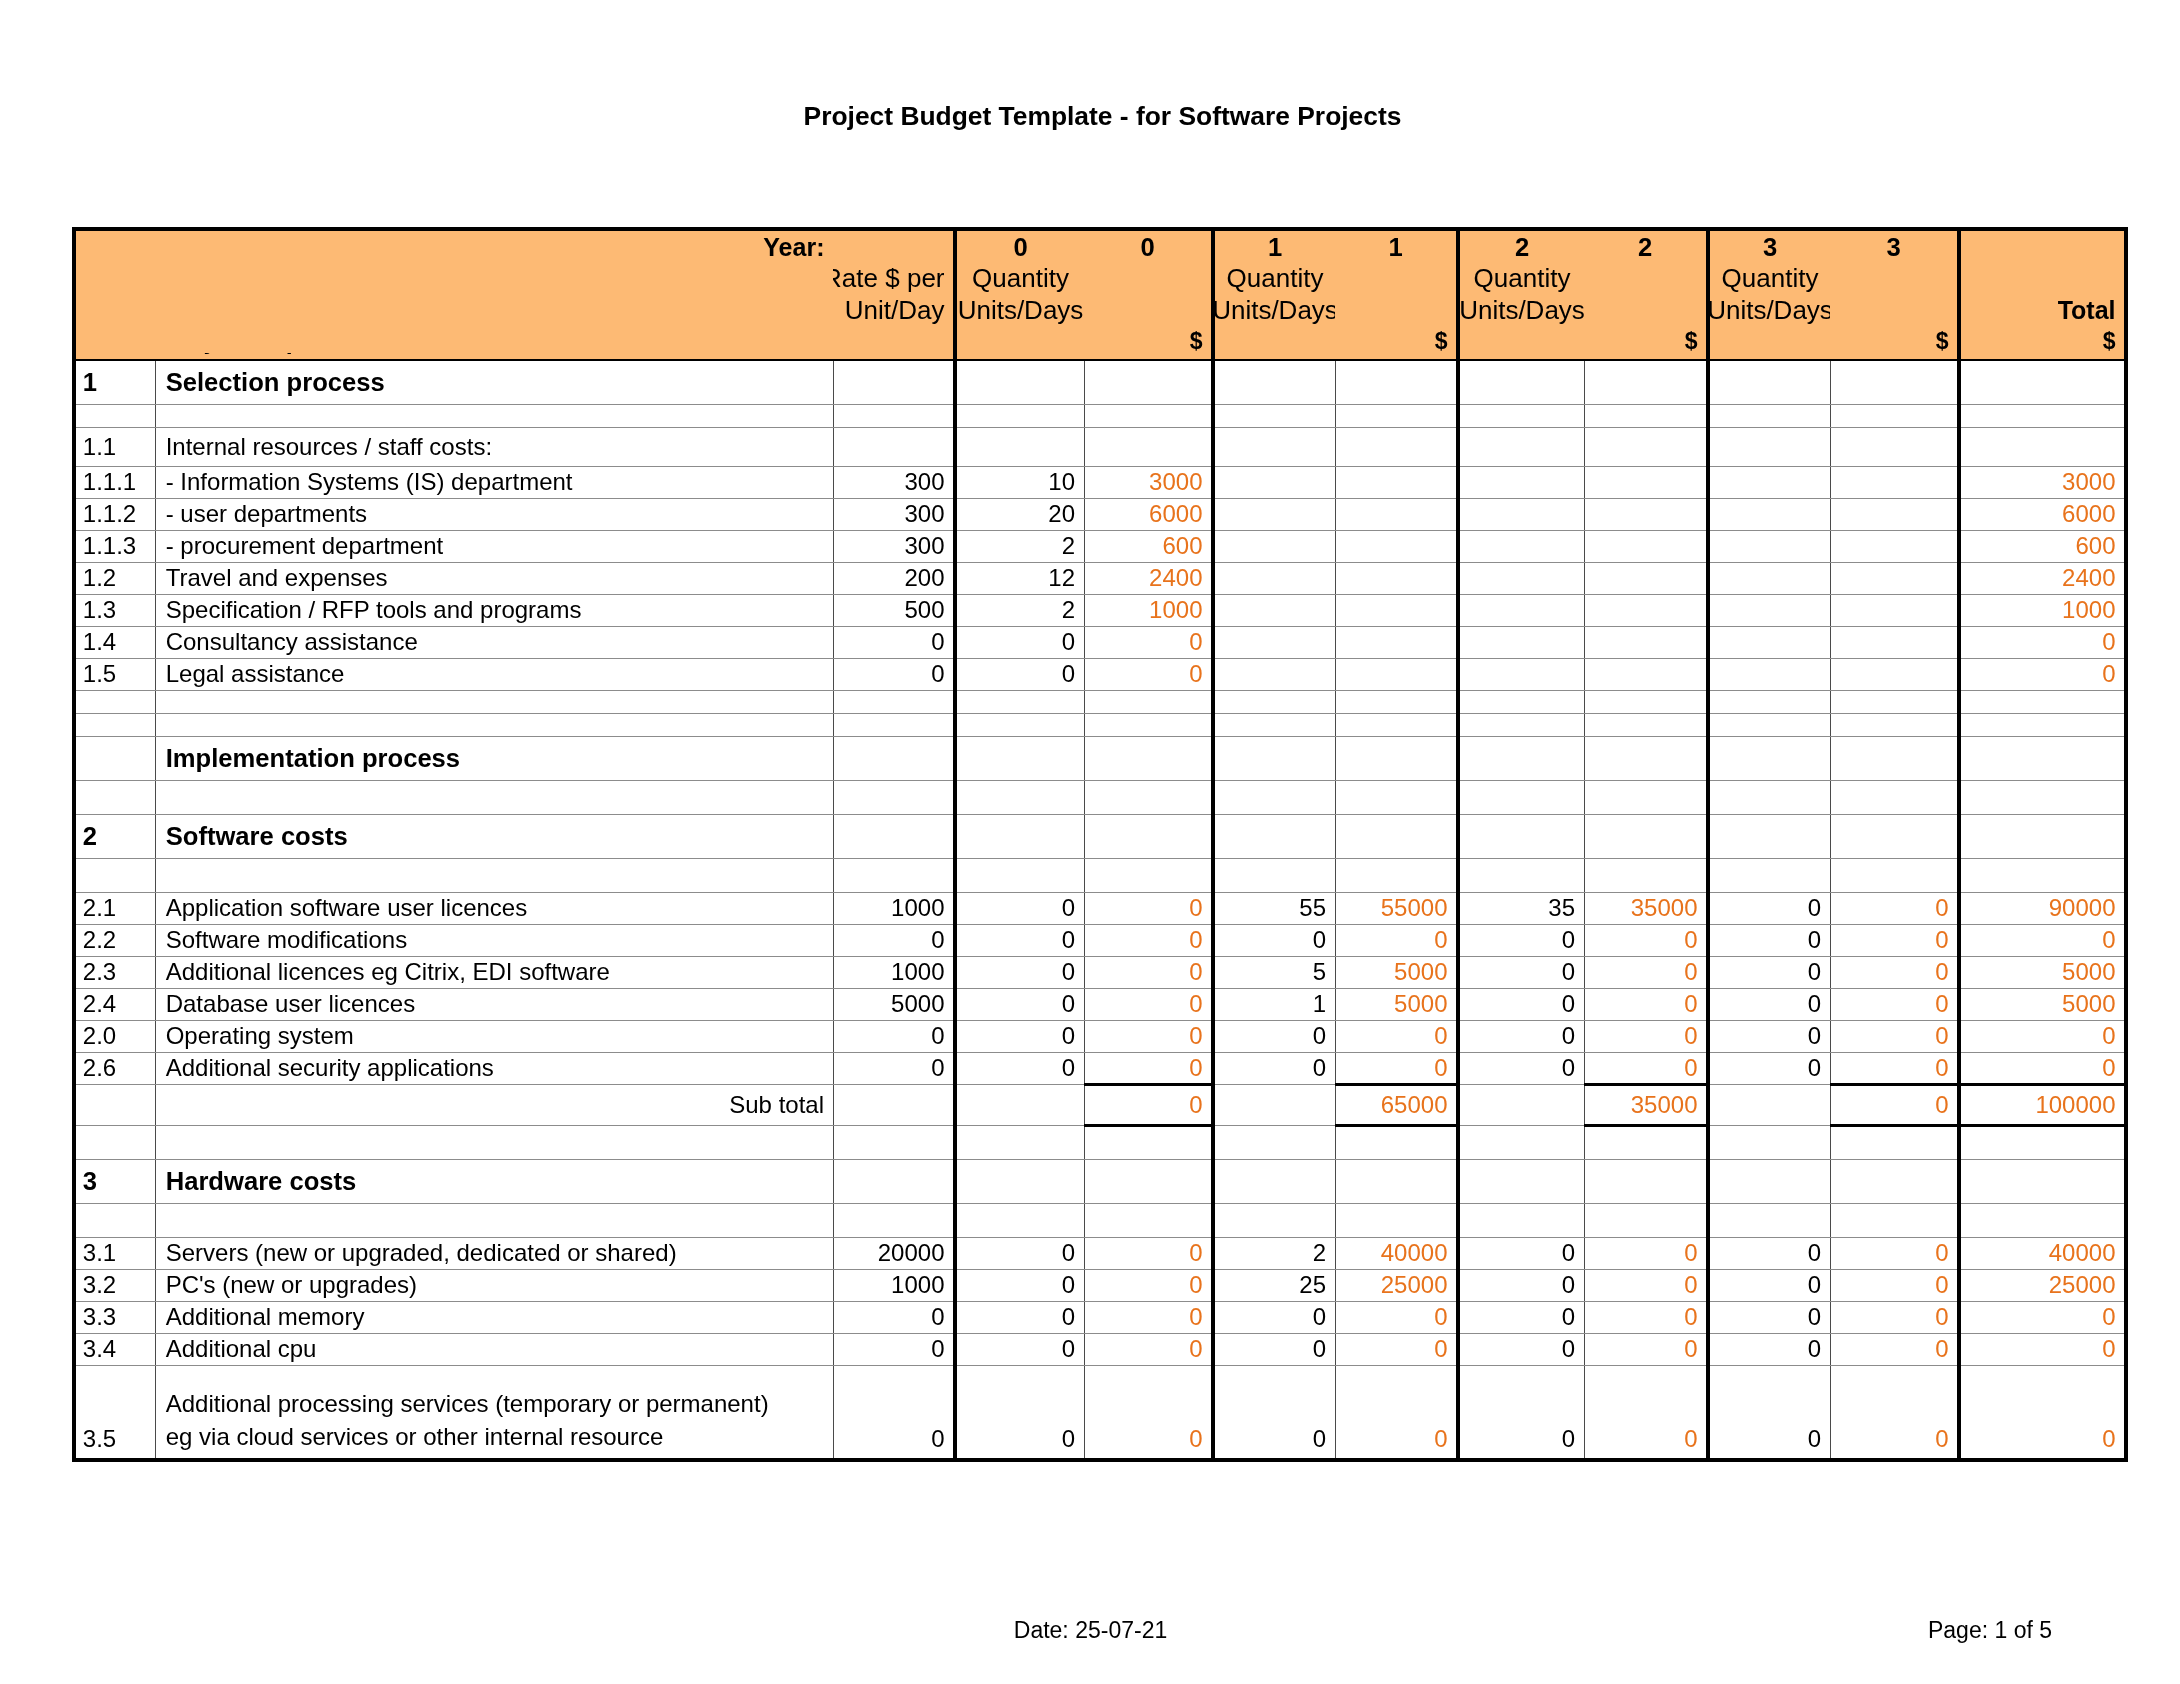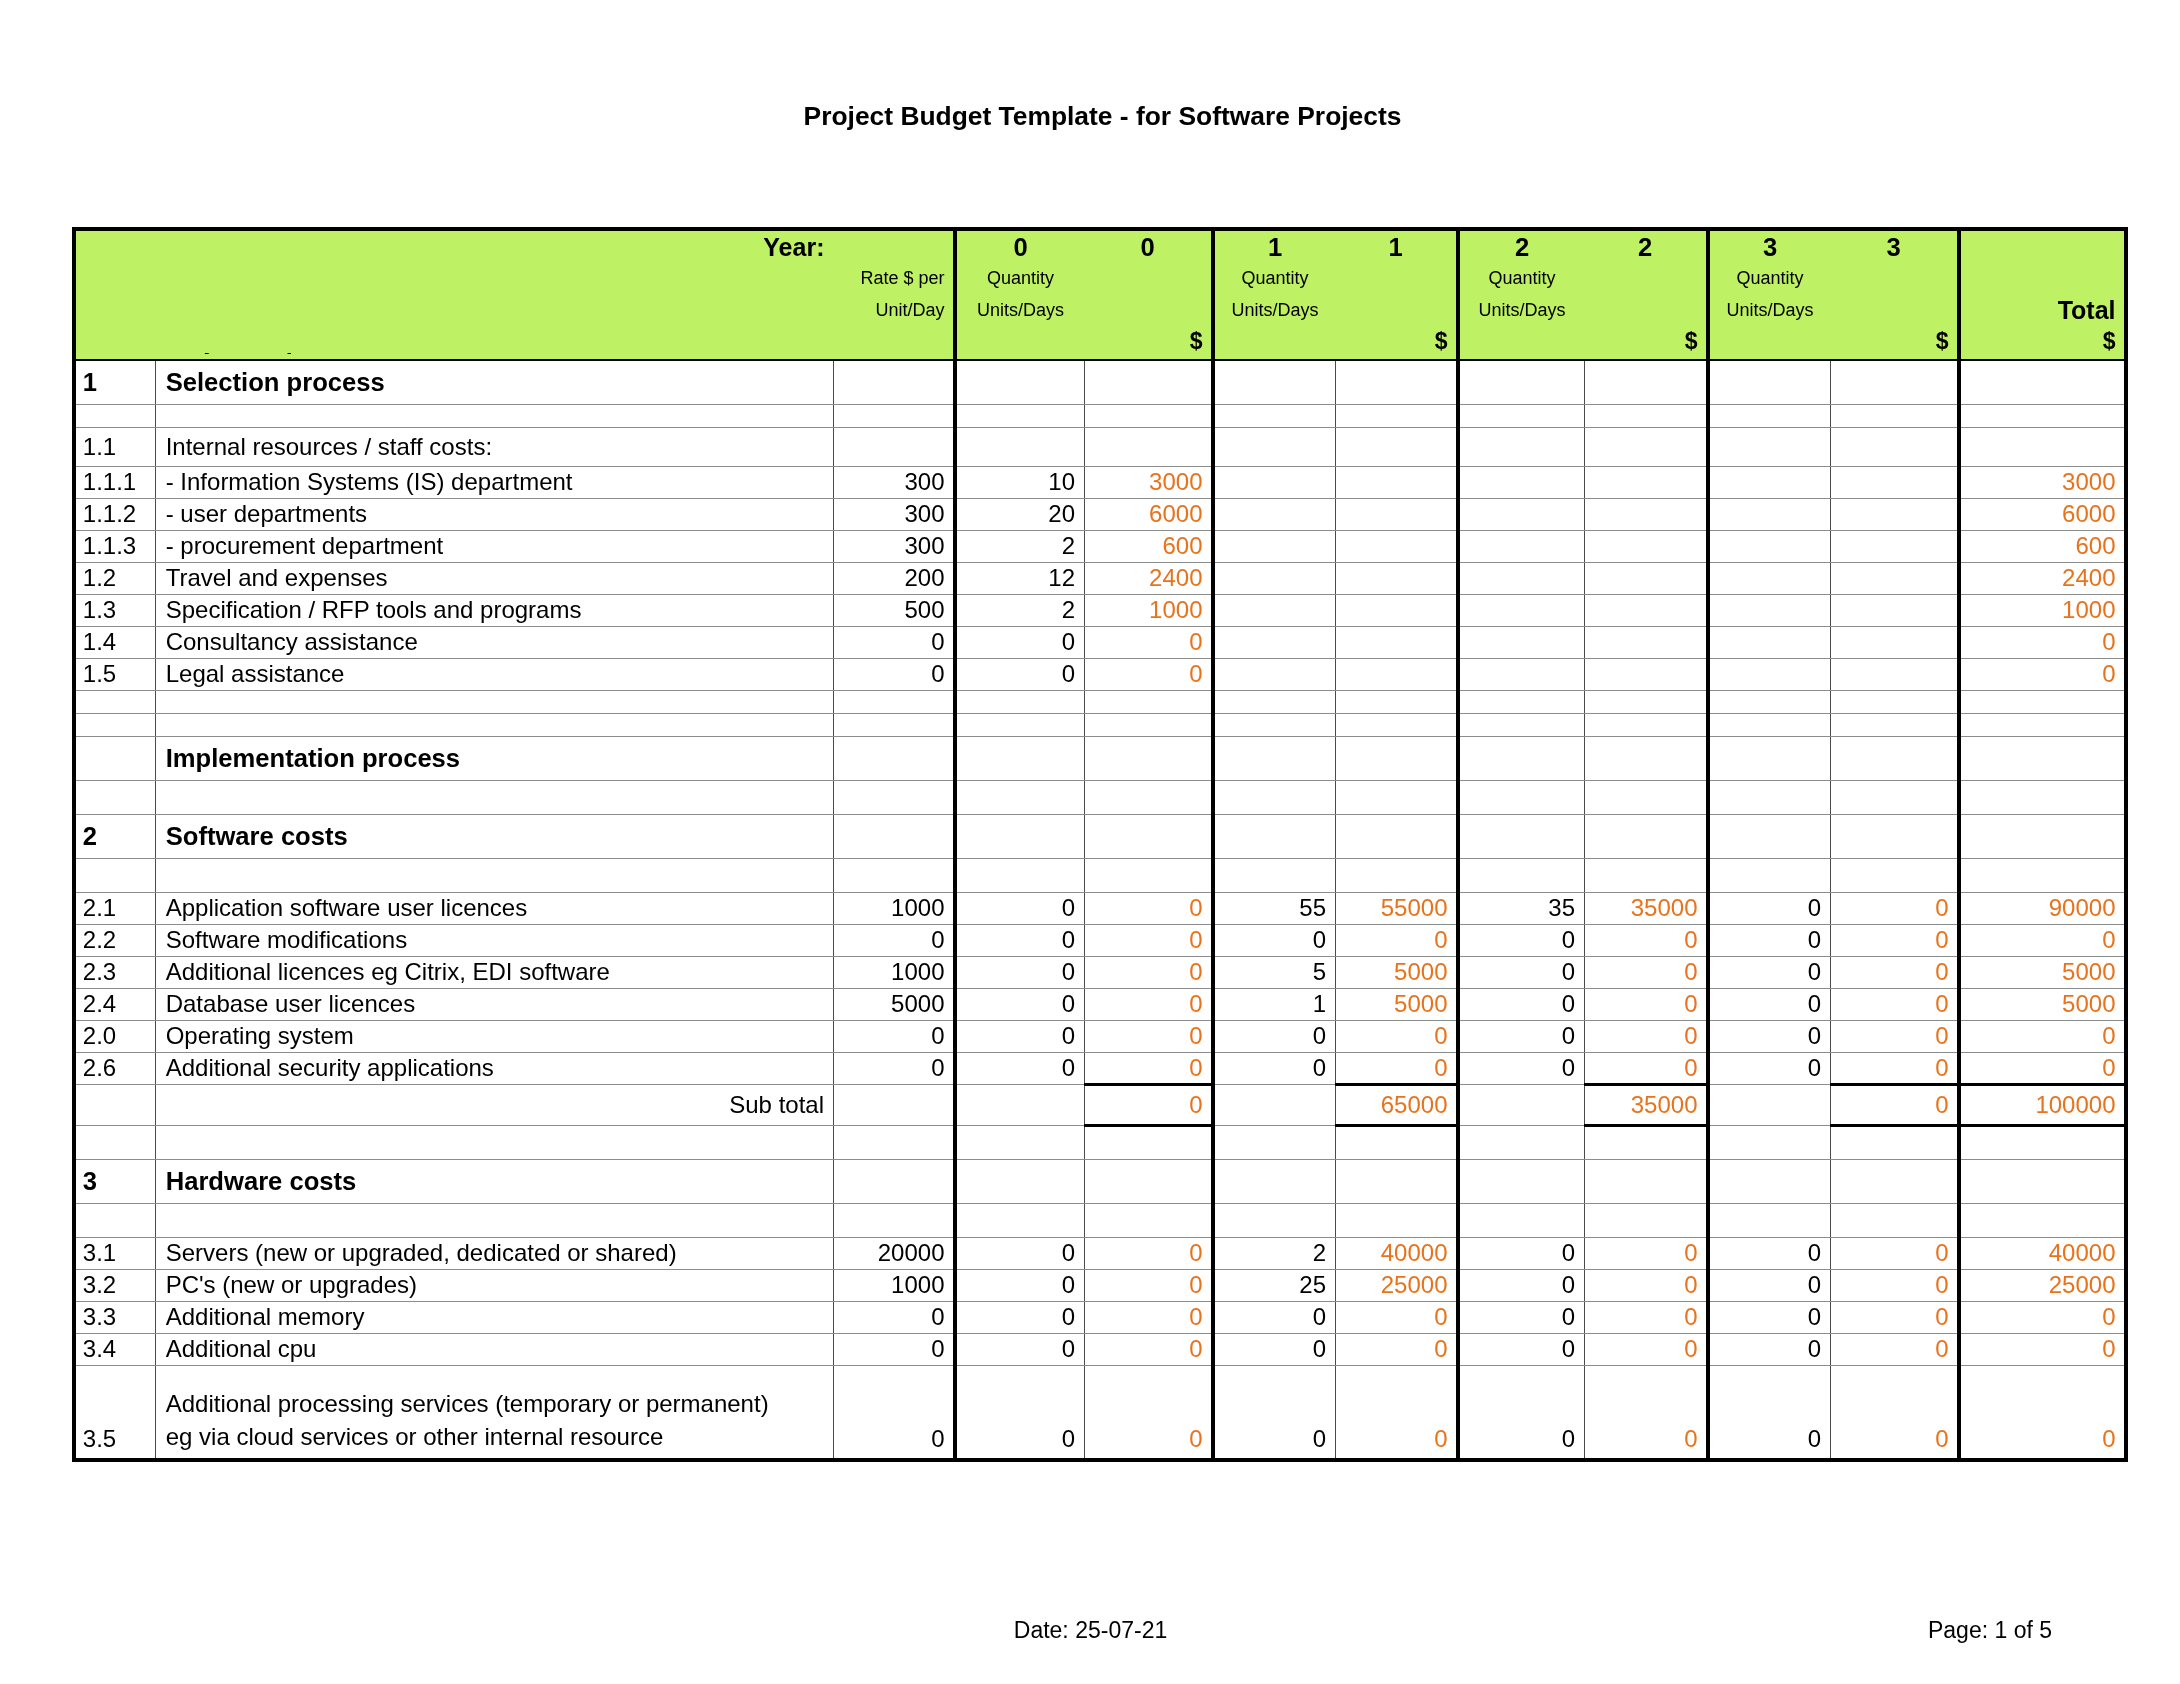--- a/index.html
+++ b/index.html
@@ -6,31 +6,31 @@
   body{position:relative;font-family:"Liberation Sans", sans-serif;color:#000;}
 
   .doc-title{position:absolute;top:101px;left:12px;width:100%;text-align:center;
     font-size:26.4px;font-weight:bold;}
 
   .sheet{position:absolute;left:72px;top:227px;}
 
   table{border-collapse:collapse;table-layout:fixed;width:2050px;border:4.3px solid #000;}
 
   
-  thead th{background:#bef264;border:0;border-bottom:2.6px solid #000;padding:0;
+  thead th{background:#fdba74;border:0;border-bottom:2.6px solid #000;padding:0;
     font-weight:normal;vertical-align:top;}
   .hgrid{display:grid;grid-template-rows:32px 31.5px 31.5px 32px;height:128px;}
   .hline{display:flex;align-items:center;overflow:hidden;white-space:nowrap;}
   .l1{grid-row:1;} .l2{grid-row:2;} .l3{grid-row:3;} .l4{grid-row:4;}
   .hbot{align-items:flex-end;padding-bottom:3.4px;}
   .ha-r{justify-content:flex-end;padding-right:8.5px;}
   .ha-l{justify-content:flex-start;padding-left:8.5px;margin-top:27px;}
   .ha-c{justify-content:center;}
   .f-yearnum{font-weight:bold;font-size:25.6px;}
-  .f-sm{font-size:18px;}
+  .f-sm{font-size:26px;}
   .f-big{font-weight:bold;font-size:25px;}
   .f-dollar{font-weight:bold;font-size:23px;}
   .refpad{padding-left:6.8px;}
 
   
   tbody td{border-top:1.7px solid #8c8c8c;border-bottom:1.7px solid #8c8c8c;
     border-left:1.7px solid #4a4a4a;border-right:1.7px solid #4a4a4a;
     padding:0 8.5px;font-size:24px;vertical-align:middle;
     overflow:hidden;white-space:nowrap;}
   .gsep{border-right:4.3px solid #000;}

